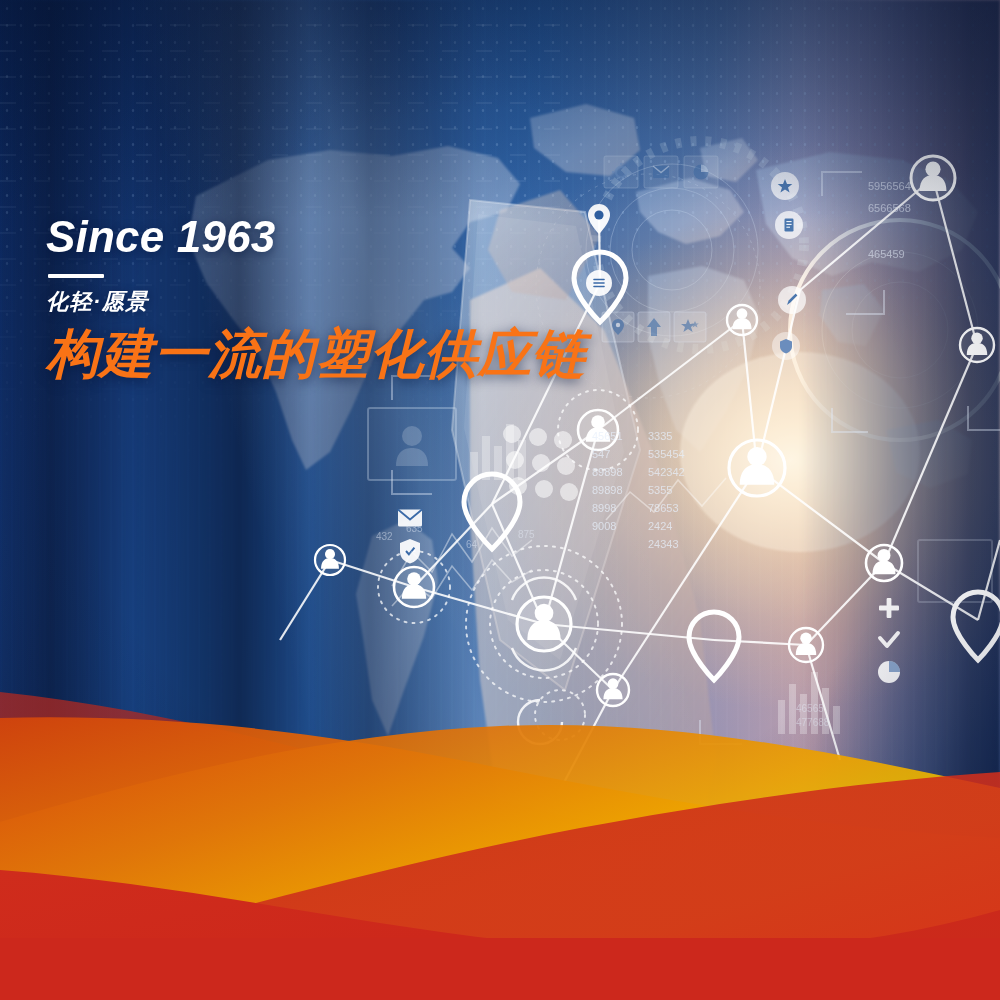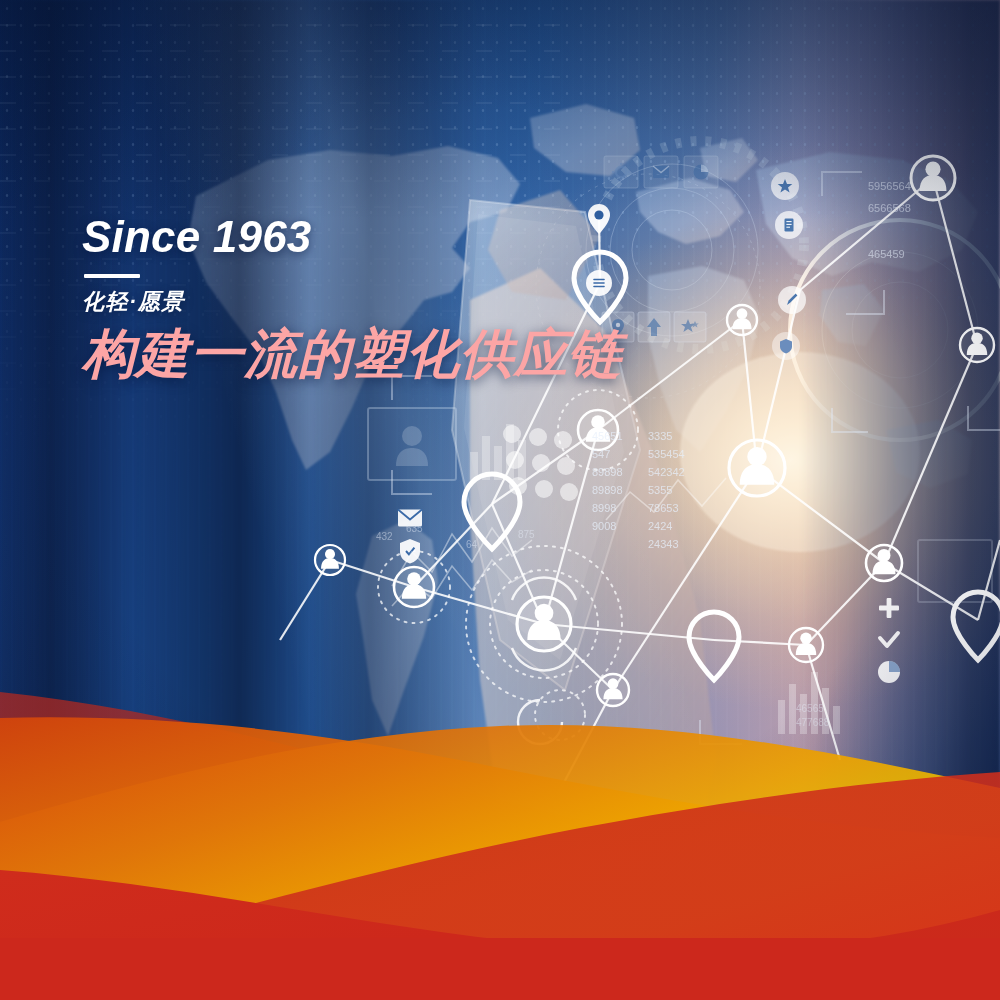--- a/index.html
+++ b/index.html
@@ -91,21 +91,20 @@
   }
 
   
   .vec { position: absolute; inset: 0; width: 1000px; height: 1000px; }
 
   
   .headline {
     position: absolute;
     left: 46px; top: 214px;
     z-index: 40;
-    margin-left: 36px;
   }
   .since {
     font-size: 44px;
     font-weight: 700;
     font-style: italic;
     color: #ffffff;
     letter-spacing: .2px;
     line-height: 1.04;
     text-shadow: 0 2px 10px rgba(0,18,56,0.55);
     white-space: nowrap;
@@ -123,21 +122,21 @@
     color: #ffffff;
     letter-spacing: 1.5px;
     text-shadow: 0 2px 8px rgba(0,18,56,0.6);
     white-space: nowrap;
   }
   .title {
     margin-top: 7px;
     font-size: 53px;
     font-weight: 700;
     font-style: italic;
-    color: #fca5a5;
+    color: #f97316;
     letter-spacing: 1px;
     line-height: 1.12;
     text-shadow: 0 3px 12px rgba(0,18,56,0.6);
     white-space: nowrap;
   }
 
   
   .waves { position: absolute; left: 0; bottom: 0; width: 1000px; height: 330px; z-index: 50; }
 </style>
 </head>

